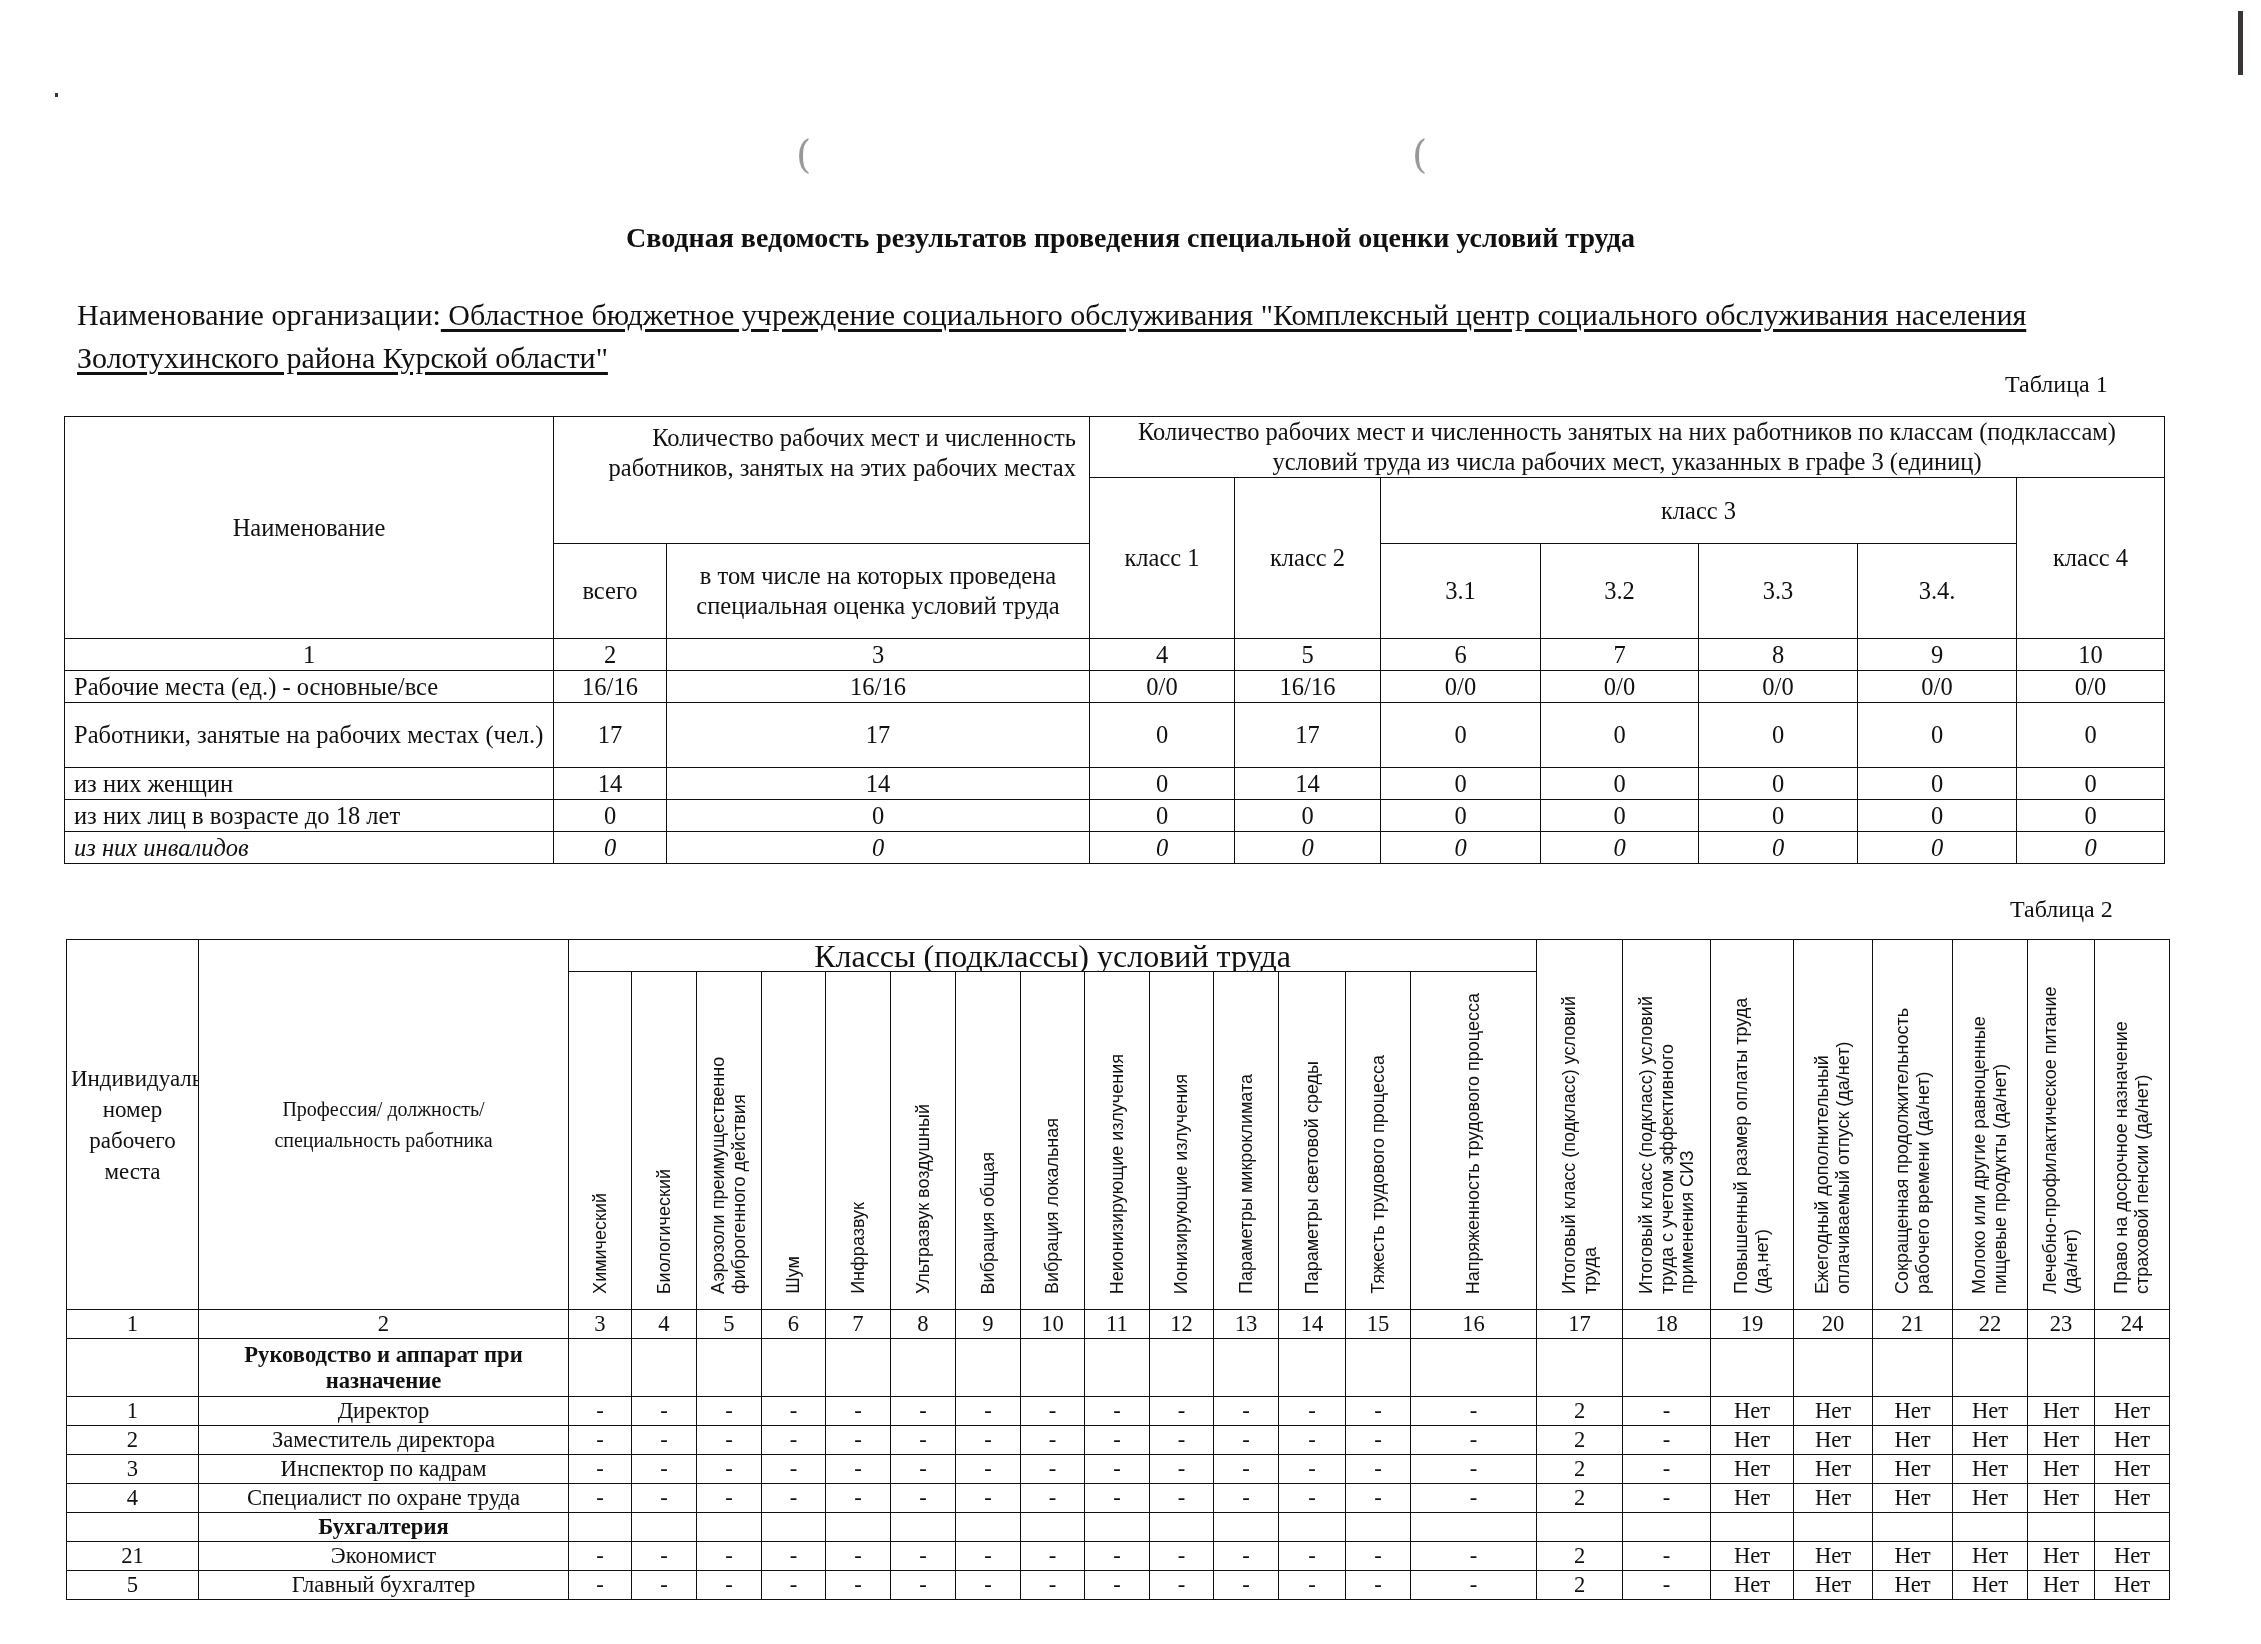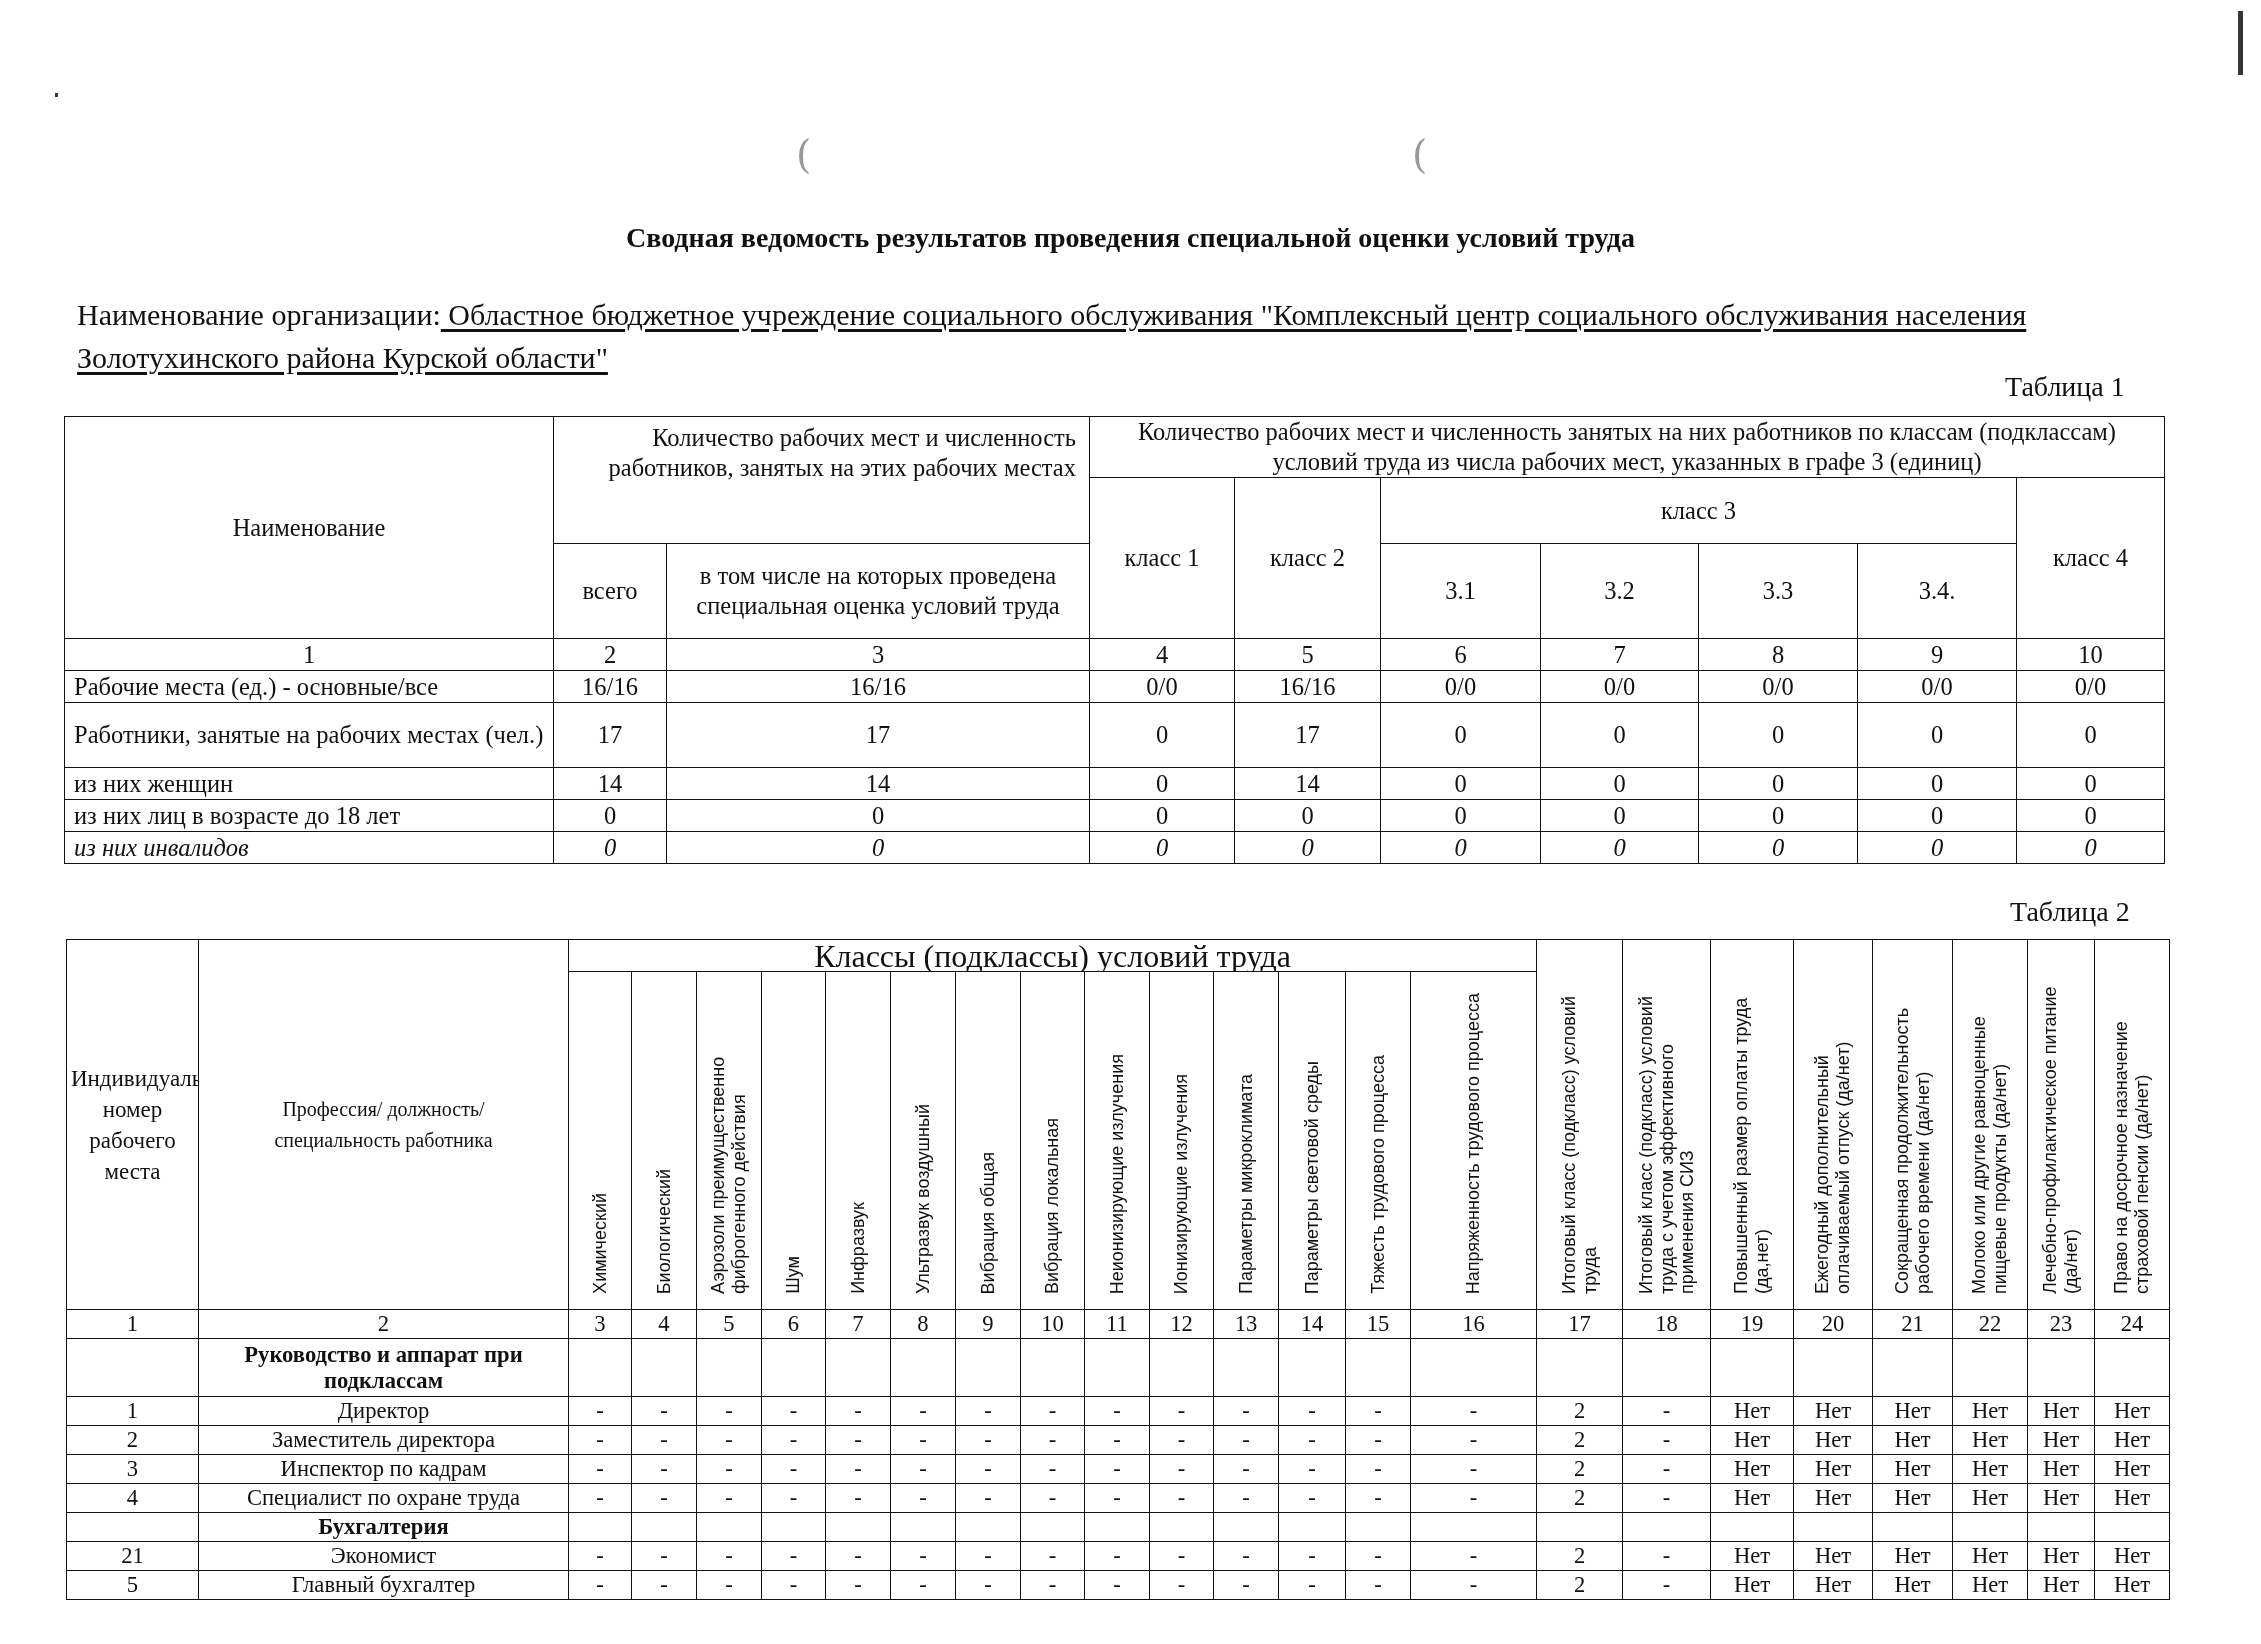--- a/index.html
+++ b/index.html
@@ -2,21 +2,21 @@
 <html style="font-size:10.3px"><head>
 <meta charset="utf-8">
 <style>
   html, body { margin: 0; padding: 0; background: #ffffff; }
   body { width: 2261px; height: 1644px; position: relative; overflow: hidden;
          font-family: "Liberation Serif", "DejaVu Serif", serif; color: #111; }
   .abs { position: absolute; }
   .title { left: 0; width: 2261px; top: 222px; text-align: center; font-weight: bold; font-size: 28px; }
   .org { left: 77px; top: 293px; width: 2082px; font-size: 30px; line-height: 43px; }
   .org .val { text-decoration: underline; text-decoration-thickness: 2.6px; text-underline-offset: 3.9px; }
-  .tcap { font-size: 28px; }
+  .tcap { font-size: 24px; }
   table { border-collapse: collapse; table-layout: fixed; position: absolute; }
   td { border: 1.9px solid #111; padding: 0; text-align: center; vertical-align: middle; overflow: hidden; }
   #t1 td { font-size: 24.5px; line-height: 30px; }
   #t1 td.left { text-align: left; padding-left: 9px; }
   #t2 td { font-size: 22.6px; line-height: 26px; }
   .vert { writing-mode: vertical-rl; transform: rotate(180deg); font-family: "Liberation Sans", "DejaVu Sans", sans-serif;
           font-size: 18px; line-height: 20.6px; text-align: left; display: inline-block; white-space: normal; max-height: 322px; }
   .vcell { vertical-align: bottom !important; padding-bottom: 9px !important; }
   .bold { font-weight: bold; }
   .mark { position: absolute; background: #3a3535; }
@@ -230,21 +230,21 @@
         <td>20</td>
         <td>21</td>
         <td>22</td>
         <td>23</td>
         <td>24</td>
       </tr>
   </tbody>
     <tbody id="t2-body">
       <tr style="height: 58px;">
         <td></td>
-        <td class="bold" style="padding: 0px 26px;">Руководство и аппарат при подклассам</td>
+        <td class="bold" style="padding: 0px 26px;">Руководство и аппарат при назначение</td>
         <td></td>
         <td></td>
         <td></td>
         <td></td>
         <td></td>
         <td></td>
         <td></td>
         <td></td>
         <td></td>
         <td></td>

